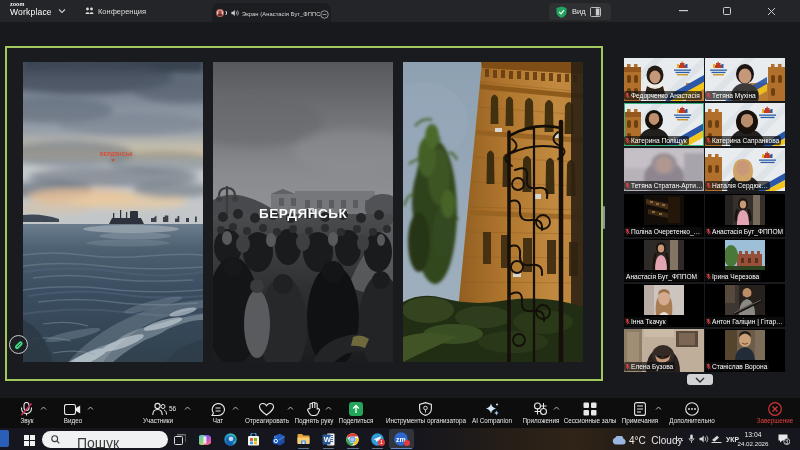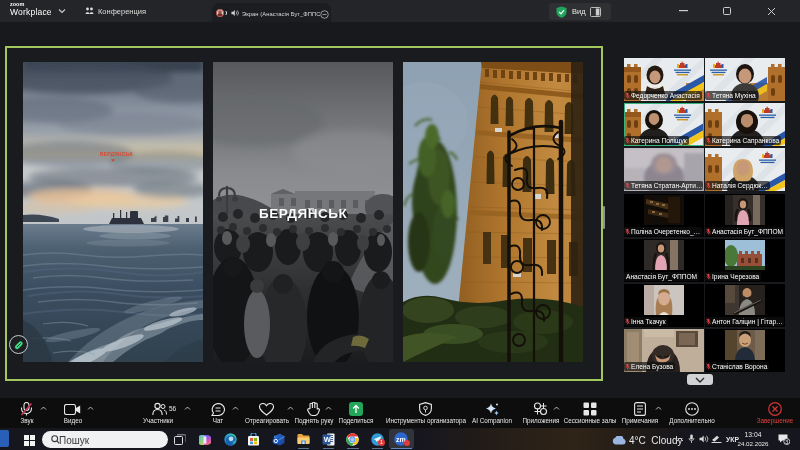--- a/index.html
+++ b/index.html
@@ -931,21 +931,21 @@
         <rect x="0" y="0" width="5" height="5" fill="#f2f2f2"></rect>
         <rect x="6" y="0" width="5" height="5" fill="#f2f2f2"></rect>
         <rect x="0" y="6" width="5" height="5" fill="#f2f2f2"></rect>
         <rect x="6" y="6" width="5" height="5" fill="#f2f2f2"></rect>
       </svg>
     <div class="abs" style="left:42px;top:3px;width:126px;height:17px;background:#f0f1f3;border-radius:9px;"></div>
     <svg class="abs" style="left:51px;top:7px" width="9" height="9" viewBox="0 0 9 9">
         <circle cx="3.7" cy="3.7" r="2.9" stroke="#3a3a3a" stroke-width="1.1" fill="none"></circle>
         <path d="M6 6 L8.3 8.3" stroke="#3a3a3a" stroke-width="1.1"></path>
       </svg>
-    <div class="abs" style="left:59px;top:7px;font-size:10px;color:#3a3a3a;">Пошук</div>
+    <div class="abs" style="left:77px;top:7px;font-size:14px;color:#3a3a3a;">Пошук</div>
 
     <svg class="abs" style="left:174px;top:6px" width="12" height="11" viewBox="0 0 12 11">
         <rect x="0.5" y="2.5" width="8" height="8" rx="1" stroke="#dfdfdf" stroke-width="1" fill="none"></rect>
         <path d="M3 0.8 h8 a1 1 0 0 1 1 1 v6" stroke="#9a9a9a" stroke-width="1" fill="none"></path>
       </svg>
 
     <svg class="abs" style="left:199px;top:6px" width="12" height="12" viewBox="0 0 12 12">
         <defs>
           <linearGradient id="cpl" x1="0" y1="0" x2="1" y2="1">
             <stop offset="0" stop-color="#3f87f5"></stop>

